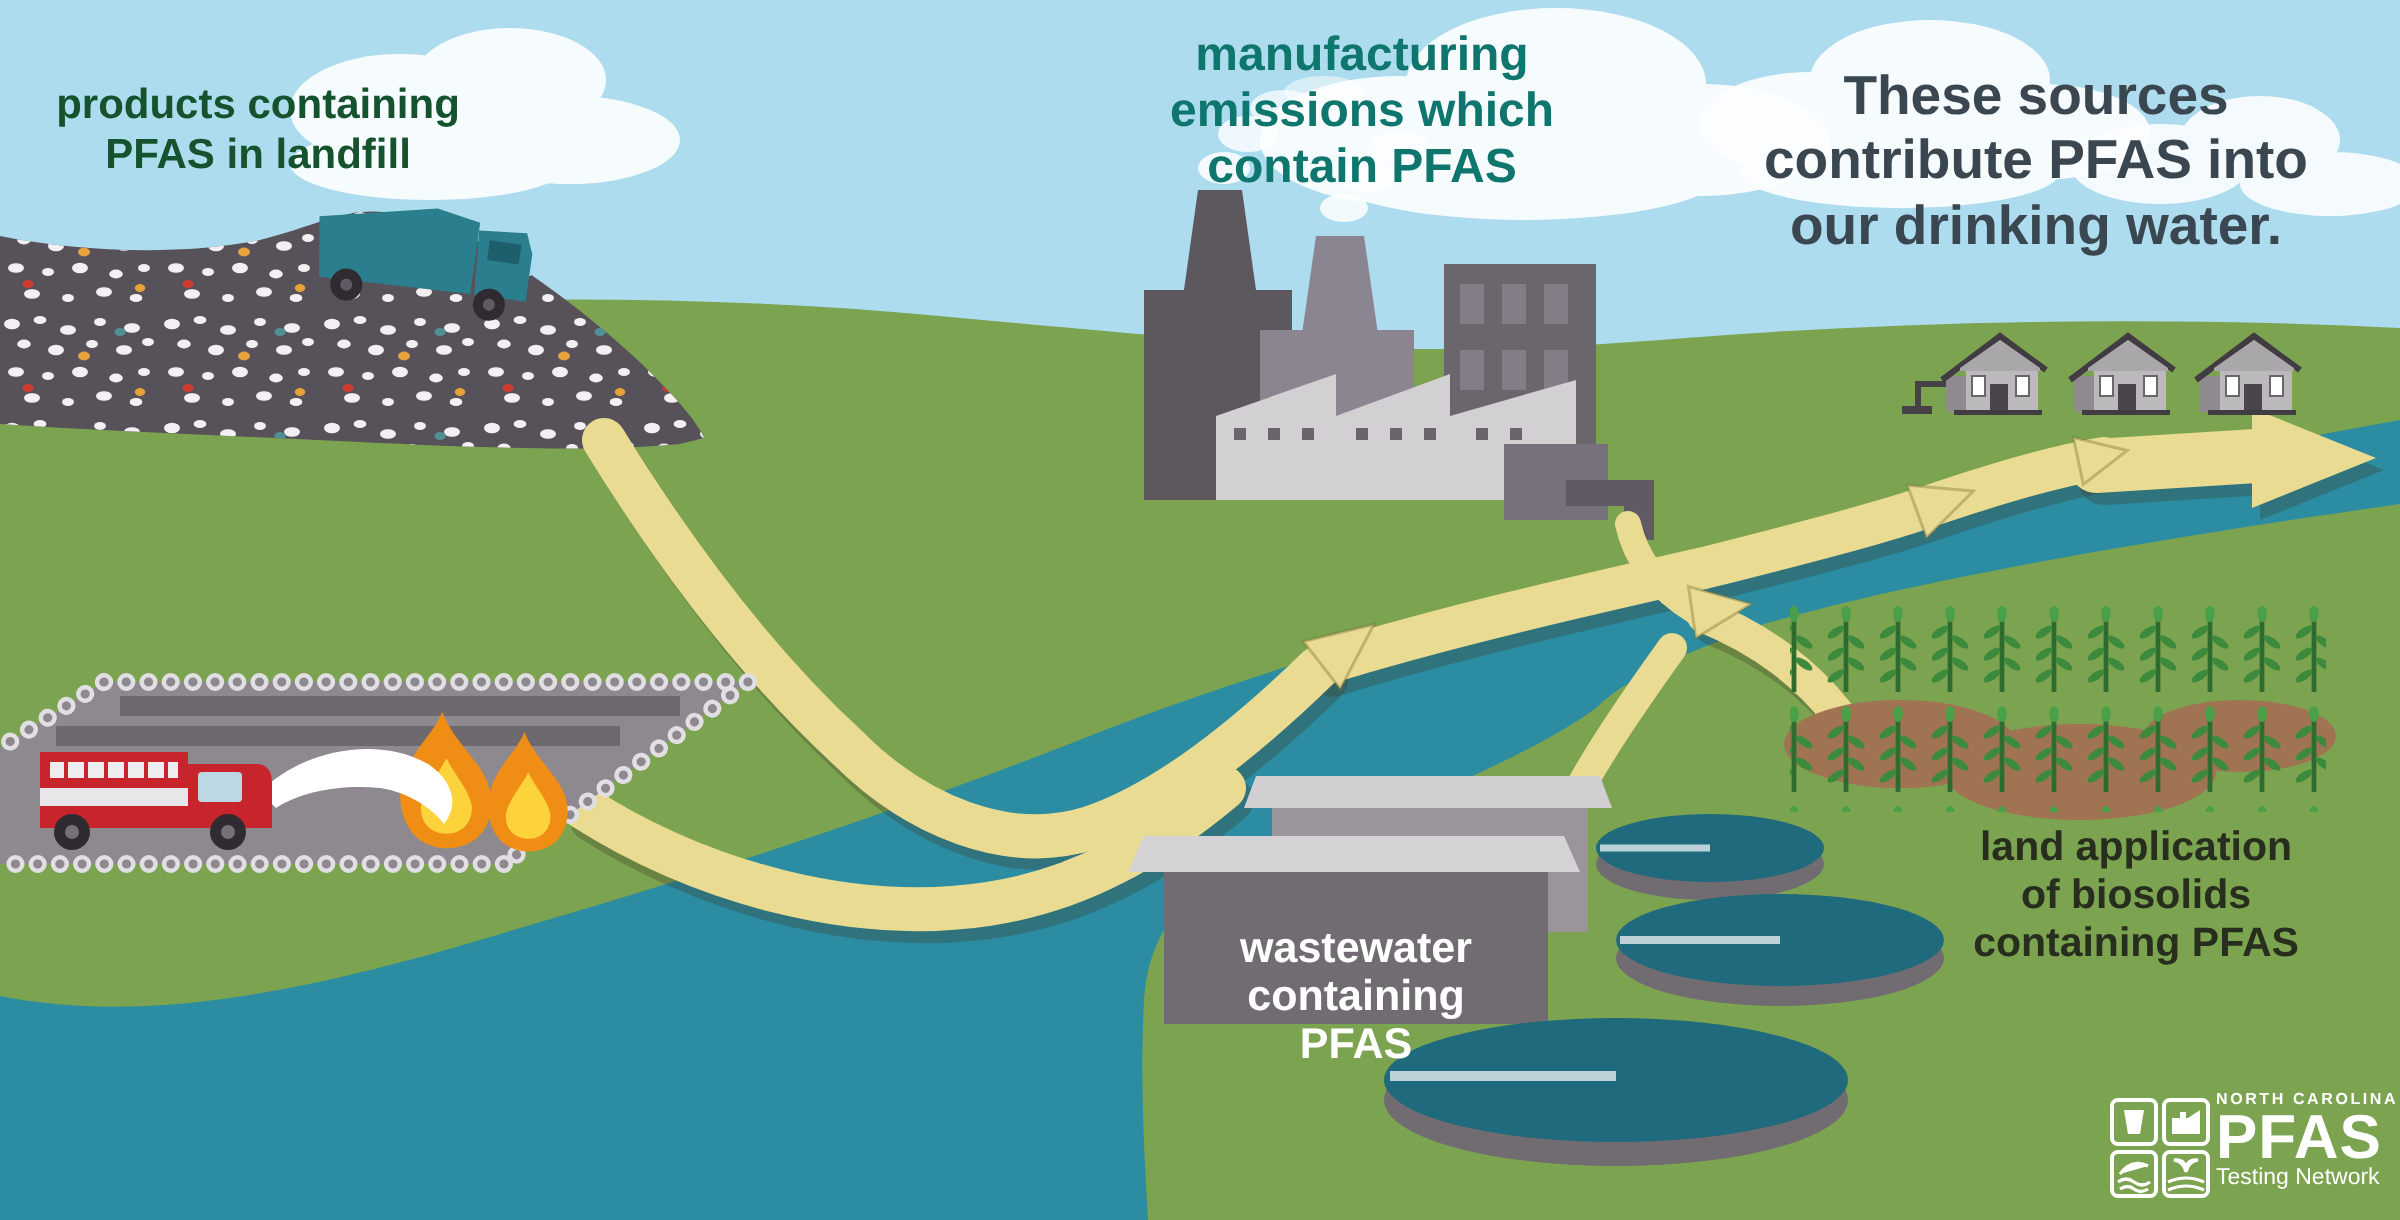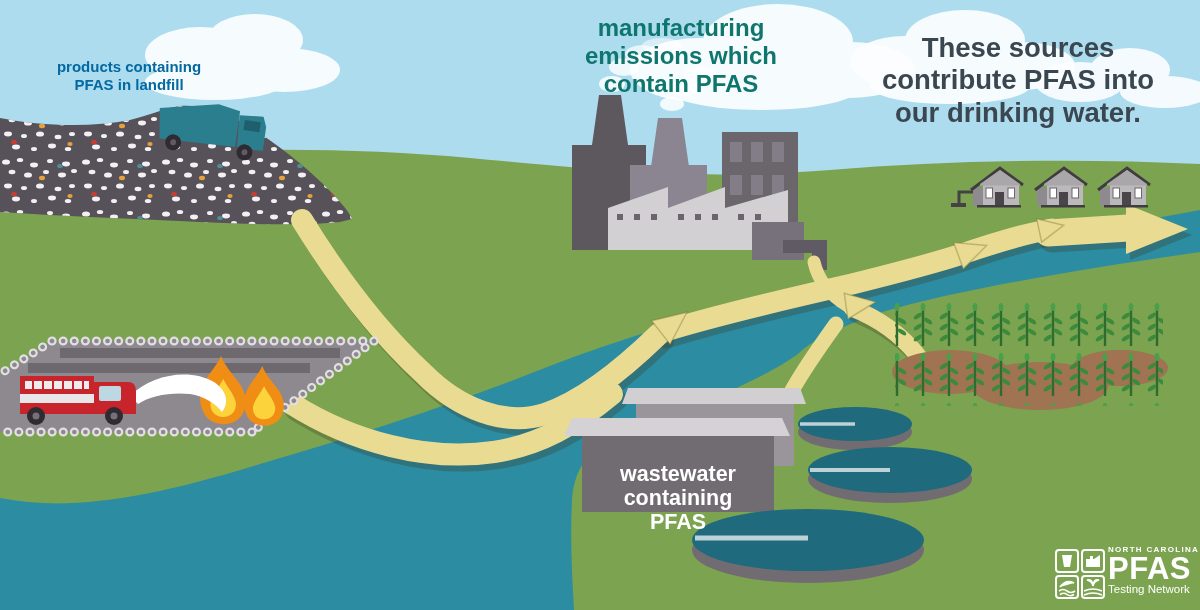--- a/index.html
+++ b/index.html
@@ -1,21 +1,21 @@
 <!DOCTYPE html>
 <html><head>
 <meta charset="utf-8">
 <style>
   html,body{margin:0;padding:0;background:#e8e8e8;}
   .stage{position:relative;width:1200px;height:610px;overflow:hidden;
          font-family:"Liberation Sans",sans-serif;background:#aedcef;}
   .stage svg{position:absolute;left:0;top:0;}
   .label{position:absolute;font-weight:bold;text-align:center;
          white-space:pre-line;line-height:1.17;pointer-events:none;}
-  #lbl-landfill{left:9px;top:58px;width:240px;font-size:15px;color:#0369a1;}
+  #lbl-landfill{left:9px;top:41px;width:240px;font-size:21px;color:#14532d;}
   #lbl-manufacturing{left:566px;top:14px;width:230px;font-size:24px;color:#0f766e;}
   #lbl-headline{left:856px;top:32px;width:324px;font-size:27.5px;color:#3a4750;line-height:1.18;}
   #lbl-fire{left:28px;top:256px;width:330px;font-size:21px;color:#1d4a2c;}
   #lbl-wastewater{left:583px;top:462px;width:190px;font-size:21.5px;color:#ffffff;line-height:1.12;}
   #lbl-biosolids{left:958px;top:412px;width:220px;font-size:20.5px;color:#272e1e;}
   #logo-text{position:absolute;left:1108px;top:545px;width:110px;color:#fff;text-align:left;}
   .logo-region{font-size:8px;font-weight:bold;letter-spacing:1.3px;white-space:nowrap;}
   .logo-acronym{font-size:31px;font-weight:bold;line-height:.95;letter-spacing:.5px;}
   .logo-sub{font-size:11.5px;white-space:nowrap;}
 </style>
@@ -293,20 +293,23 @@
 PFAS in landfill</div>
 <div class="label" id="lbl-manufacturing">manufacturing
 emissions which
 contain PFAS</div>
 <div class="label" id="lbl-headline">These sources
 contribute PFAS into
 our drinking water.</div>
 <div class="label" id="lbl-wastewater">wastewater
 containing
 PFAS</div>
+<div class="label" id="lbl-biosolids">land application
+of biosolids
+containing PFAS</div>
 
 <div id="logo-text">
   <div class="logo-region">NORTH CAROLINA</div>
   <div class="logo-acronym">PFAS</div>
   <div class="logo-sub">Testing Network</div>
 </div>
 
 </div>
 
 </body></html>

